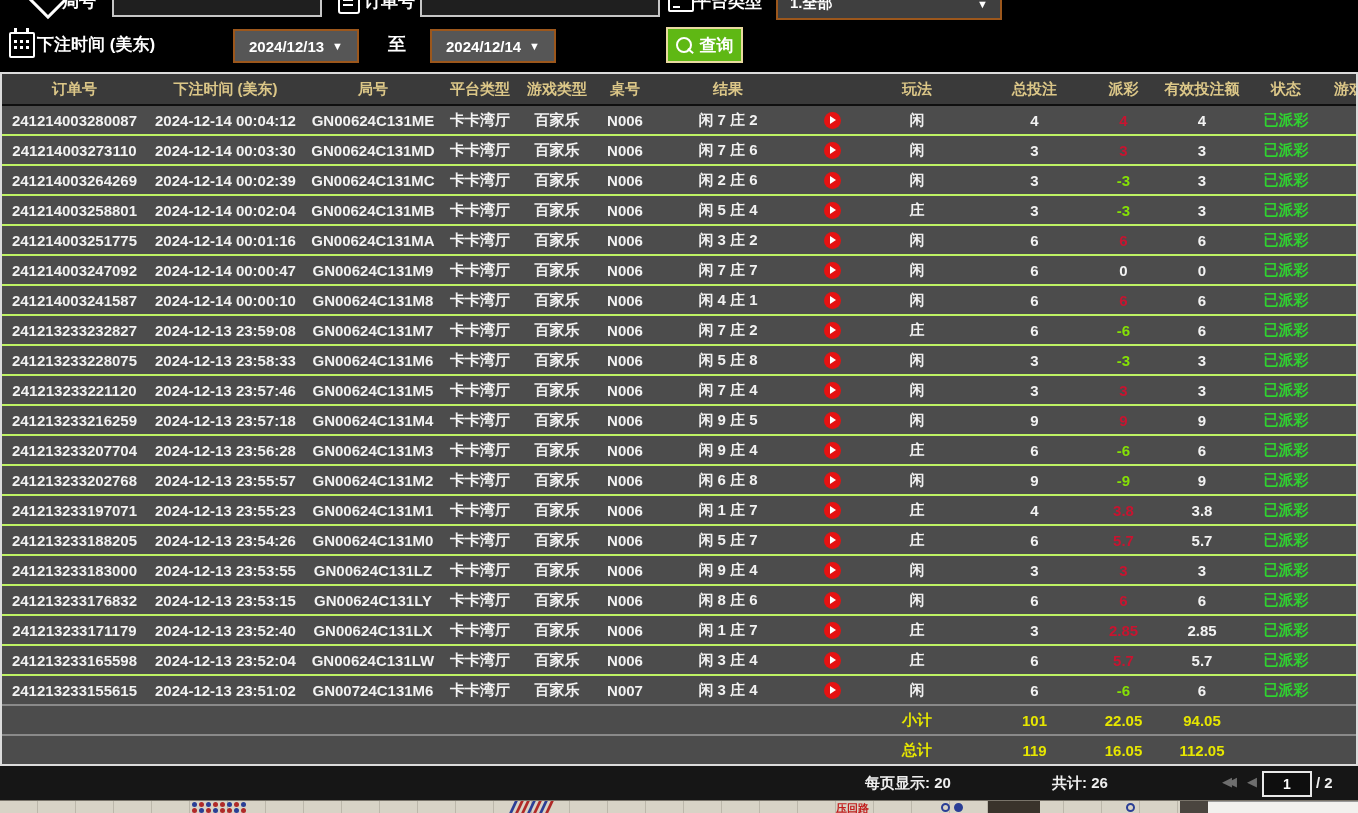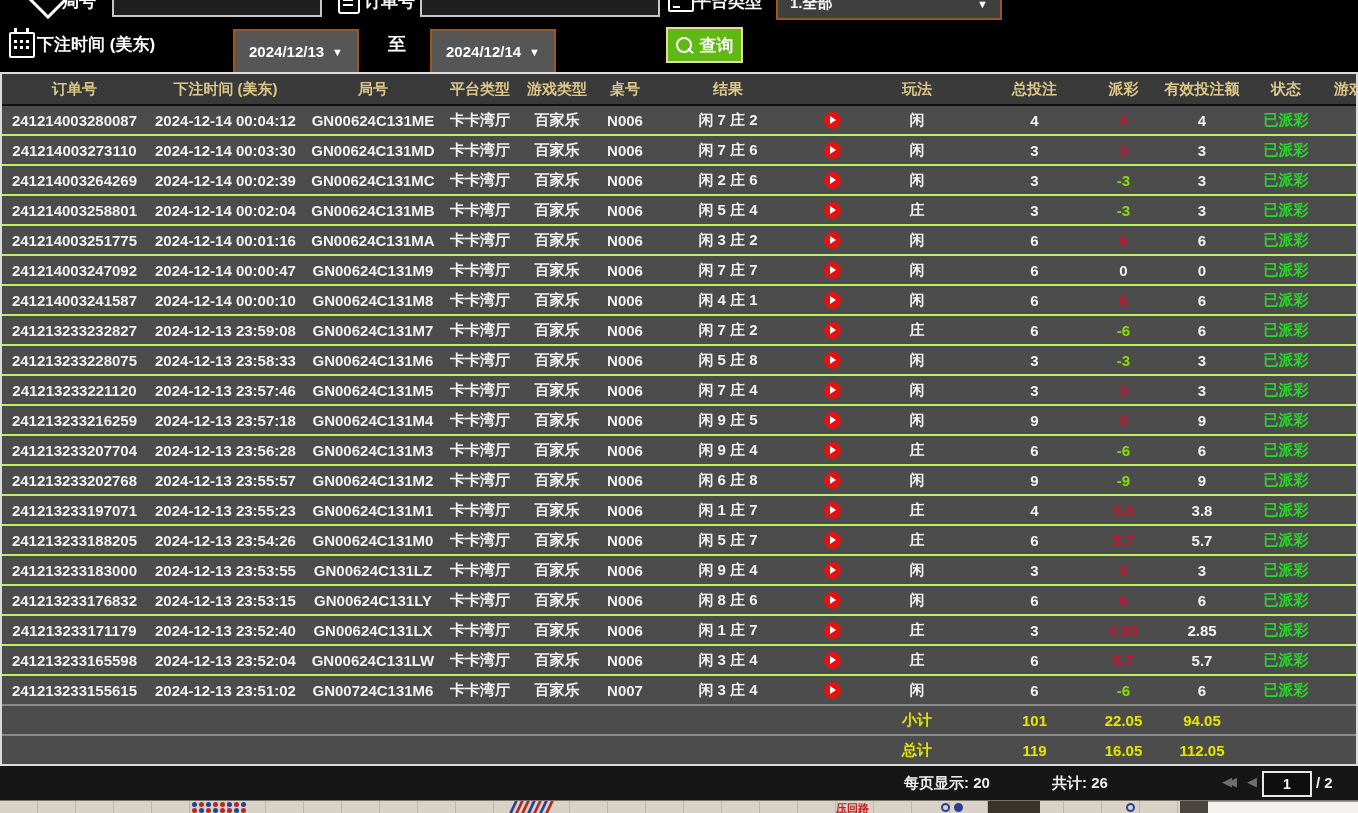--- a/index.html
+++ b/index.html
@@ -28,21 +28,21 @@
   .cal-ic::after{content:"";position:absolute;left:3px;top:6px;width:3px;height:3px;background:#fff;
      box-shadow:6px 0 0 #fff,12px 0 0 #fff,0 6px 0 #fff,6px 6px 0 #fff,12px 6px 0 #fff;}
   .selectbox{
     position:absolute;display:flex;align-items:center;box-sizing:border-box;
     background:#565656;border:2px solid var(--orange_border);color:#fff;
     font-weight:bold;font-size:15px;cursor:pointer;
   }
   .selectbox .arr{margin-left:8px;font-size:11px;}
   .platform-select{left:776px;top:-13px;width:226px;height:33px;padding:0 12px;background:#3f3f3f;justify-content:flex-start;}
   .platform-select .arr{margin-left:auto;}
-  .date-select{top:29px;width:126px;height:45px;justify-content:center;}
+  .date-select{top:29px;width:126px;height:34px;justify-content:center;}
   .search-btn{
     position:absolute;left:666px;top:27px;width:77px;height:36px;box-sizing:border-box;
     background:var(--accent_green);border:2px solid var(--accent_border);
     color:#fff;font-weight:bold;font-size:17px;display:flex;align-items:center;justify-content:center;gap:8px;cursor:pointer;
   }
   .mag-ic{position:relative;width:12px;height:12px;border:2px solid #fff;border-radius:50%;display:inline-block;}
   .mag-ic::after{content:"";position:absolute;left:9px;top:11px;width:7px;height:2px;background:#fff;transform:rotate(40deg);}
 
   
   :root{--cols:145px 157px 138px 76px 78px 58px 148px 60px 110px 125px 53px 104px 64px 38px;}
@@ -593,21 +593,21 @@
           <div class="cell">119</div>
           <div class="cell">16.05</div>
           <div class="cell">112.05</div>
           <div class="cell"></div>
           <div class="cell"></div>
         </div>
       </div>
   </div>
 
   <div class="footerbar">
-    <span class="fitem" style="left:904px;">每页显示: 20</span>
+    <span class="fitem" style="left:865px;">每页显示: 20</span>
     <span class="fitem" style="left:1052px;">共计: 26</span>
     <span class="fitem pg-arrow pg-first">◀◀</span>
     <span class="fitem pg-arrow pg-prev">◀</span>
     <input class="page-input" value="1" style="">
     <span class="fitem page-total">/ 2</span>
   </div>
 
   <div class="strip">
     <div class="dotrow" style="left:192px;">
       <span class="dot b"></span>

